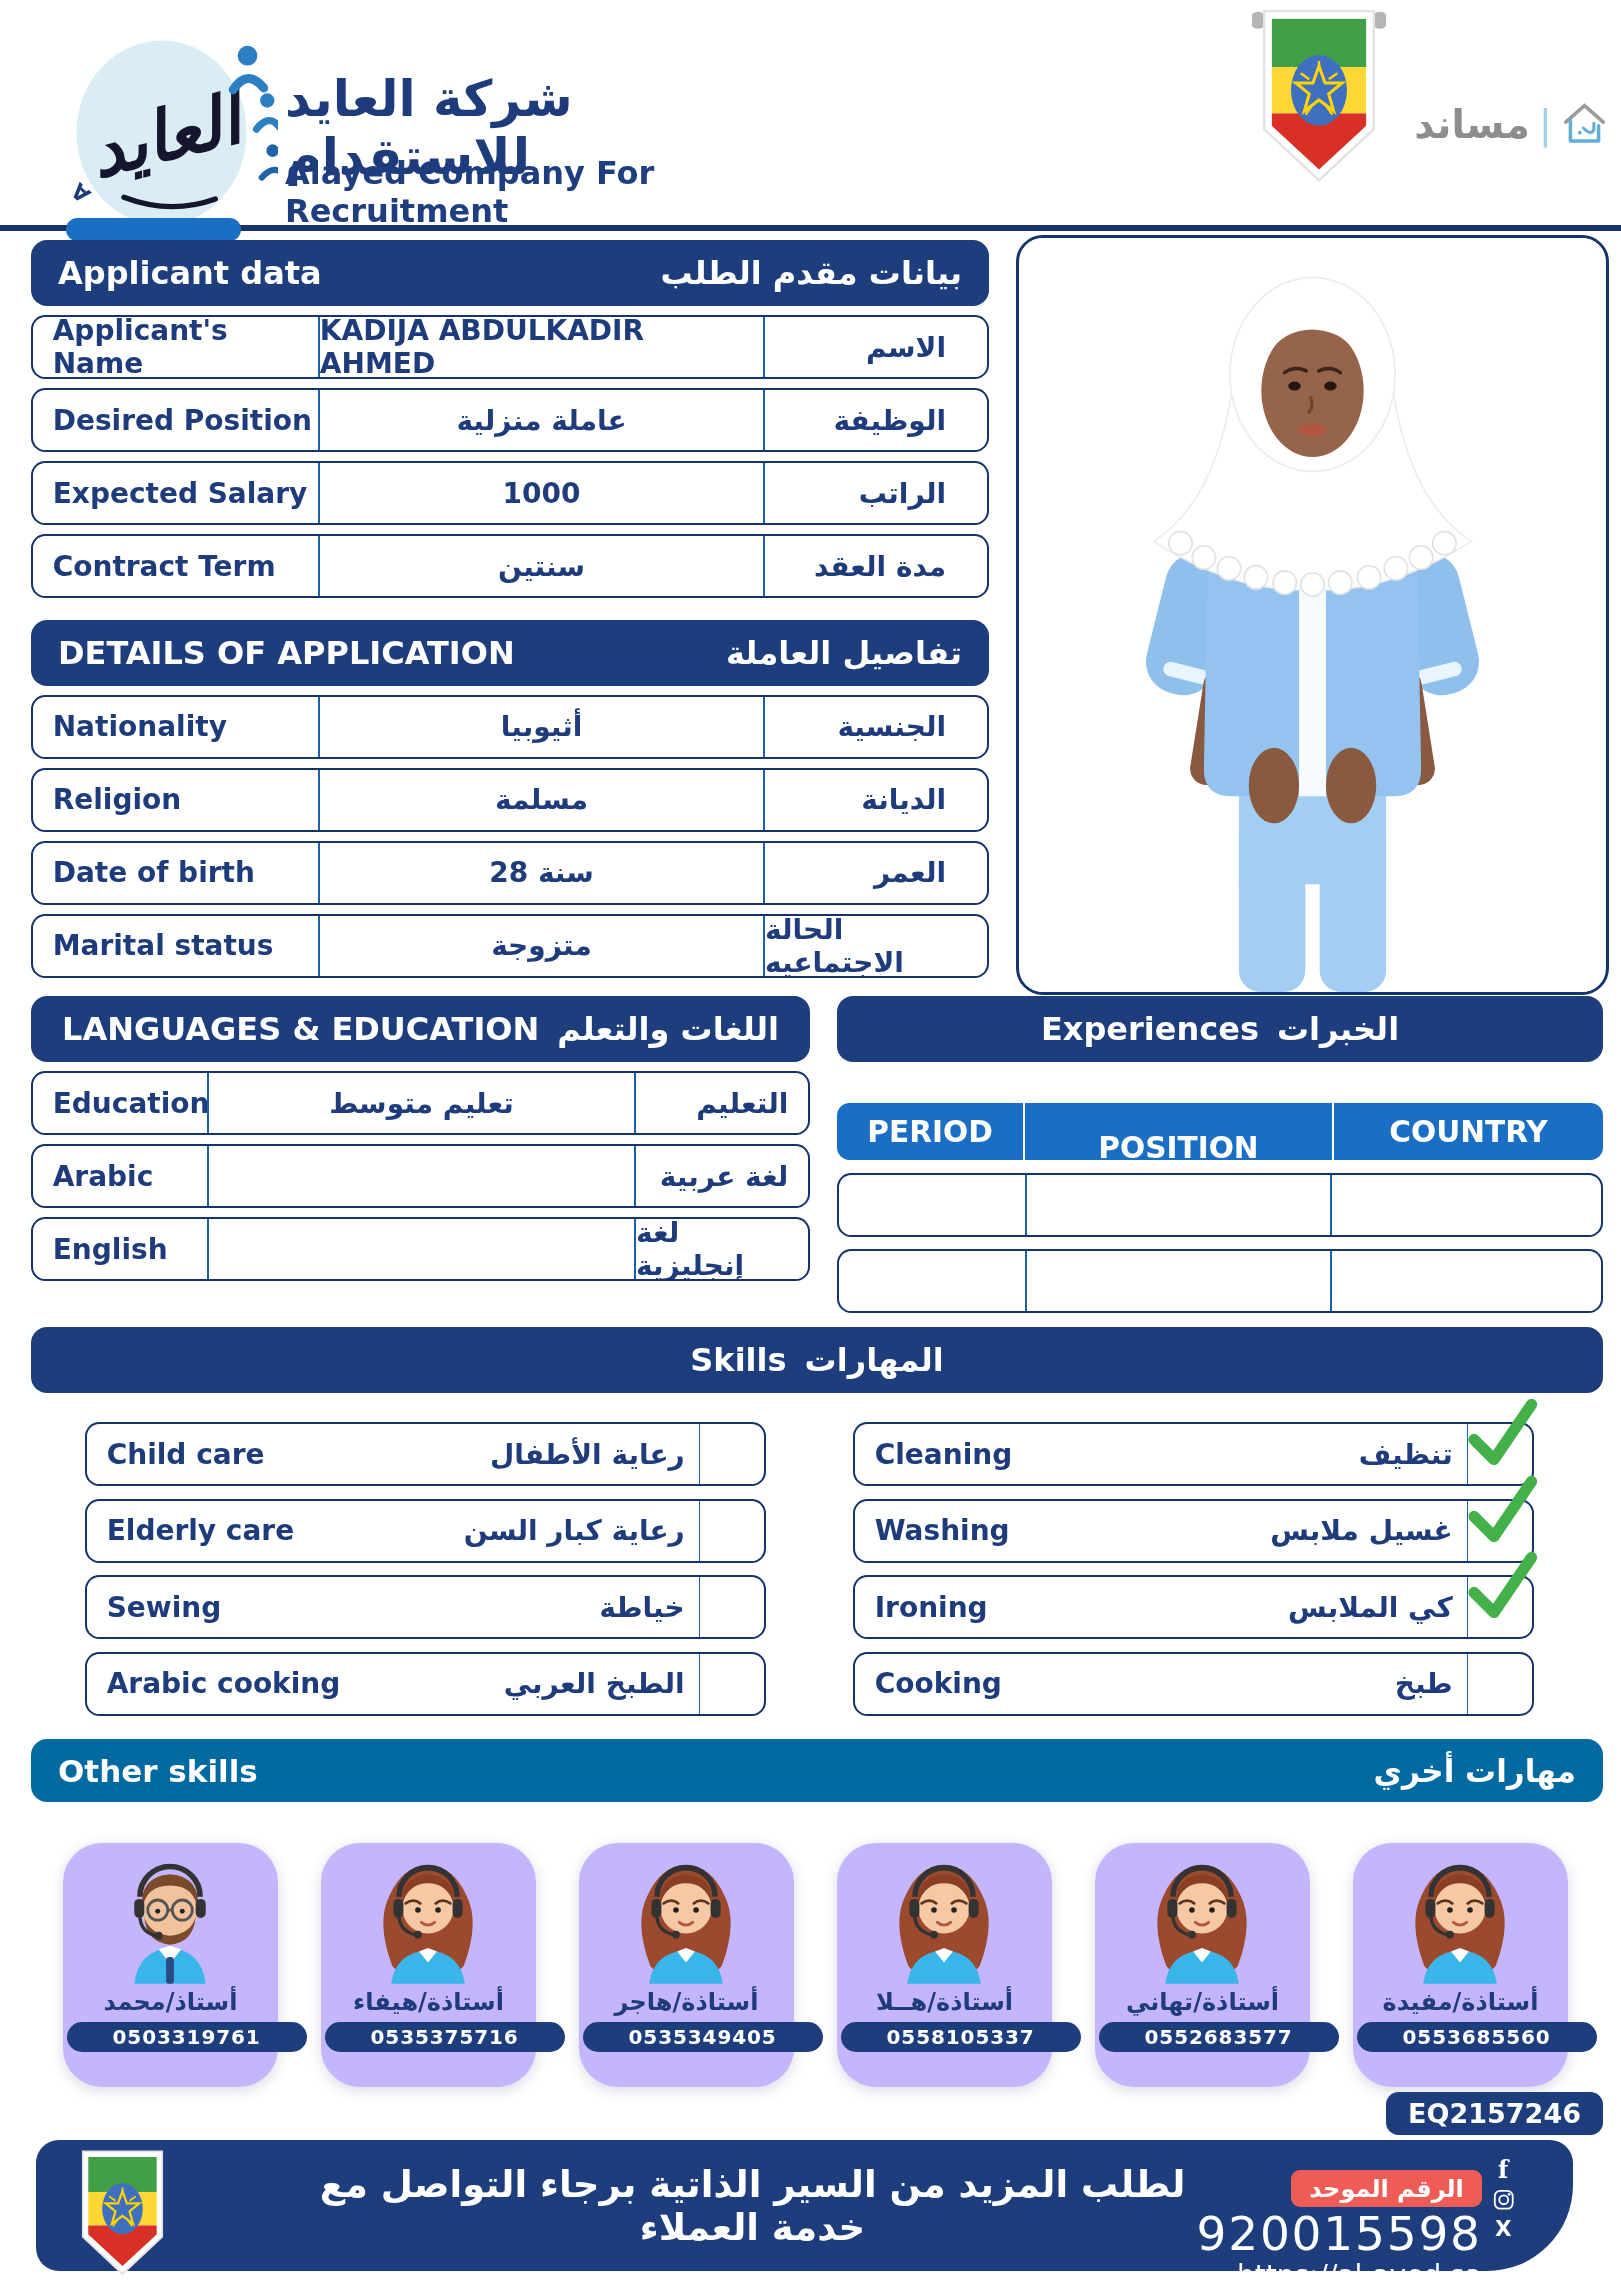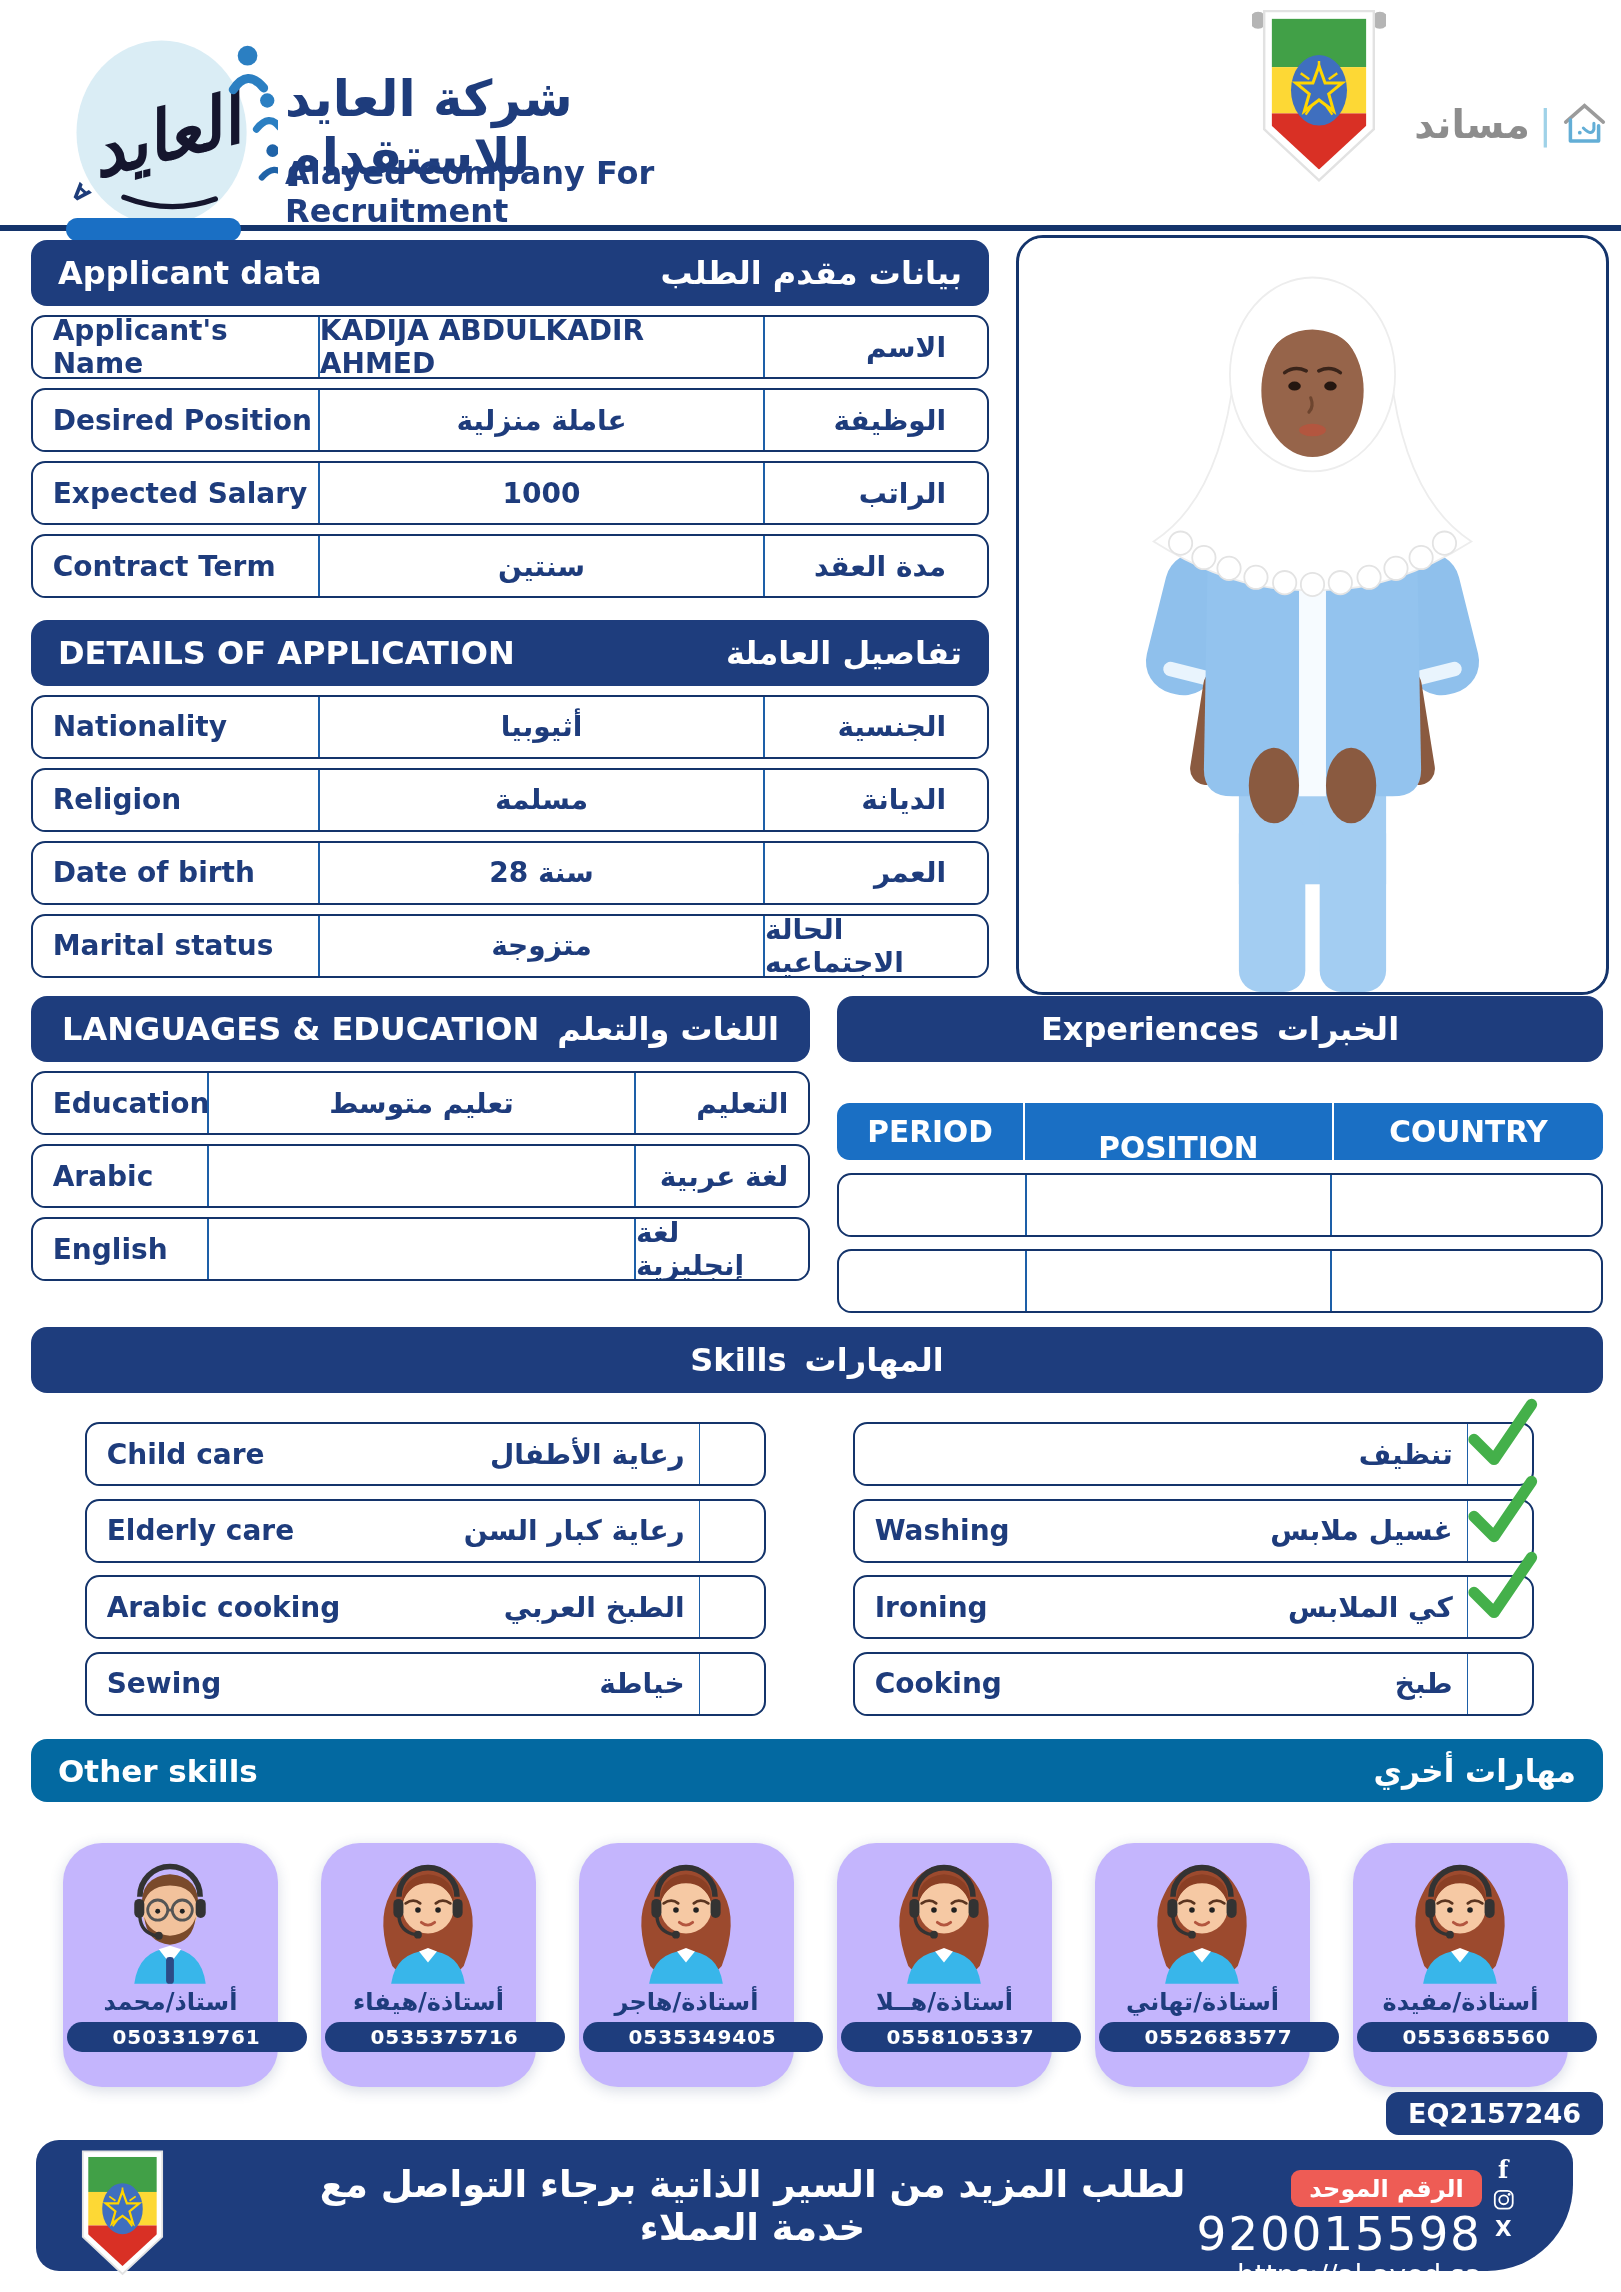--- a/index.html
+++ b/index.html
@@ -351,33 +351,34 @@
     <div class="cell en">Child care</div>
     <div class="cell ar">رعاية الأطفال</div>
     <div class="skill-check"></div>
   </div>
   <div class="skill-row">
     <div class="cell en">Elderly care</div>
     <div class="cell ar">رعاية كبار السن</div>
     <div class="skill-check"></div>
   </div>
   <div class="skill-row">
+    <div class="cell en">Sewing</div>
+    <div class="cell ar">خياطة</div>
+    <div class="skill-check"></div>
+  </div>
+  <div class="skill-row">
     <div class="cell en">Arabic cooking</div>
     <div class="cell ar">الطبخ العربي</div>
     <div class="skill-check"></div>
   </div>
-  <div class="skill-row">
-    <div class="cell en">Sewing</div>
-    <div class="cell ar">خياطة</div>
-    <div class="skill-check"></div>
-  </div>
 </div>
 
 <div class="abs skill-col-right">
   <div class="skill-row">
+    <div class="cell en">Cleaning</div>
     <div class="cell ar">تنظيف</div>
     <div class="skill-check">
         <div class="check-mark"><svg viewBox="0 0 60 60">
             <path d="M8 34 L24 50 L54 6" stroke="#44b04a" stroke-width="9" fill="none" stroke-linecap="round" stroke-linejoin="round"></path>
           </svg></div>
       </div>
   </div>
   <div class="skill-row">
     <div class="cell en">Washing</div>
     <div class="cell ar">غسيل ملابس</div>

